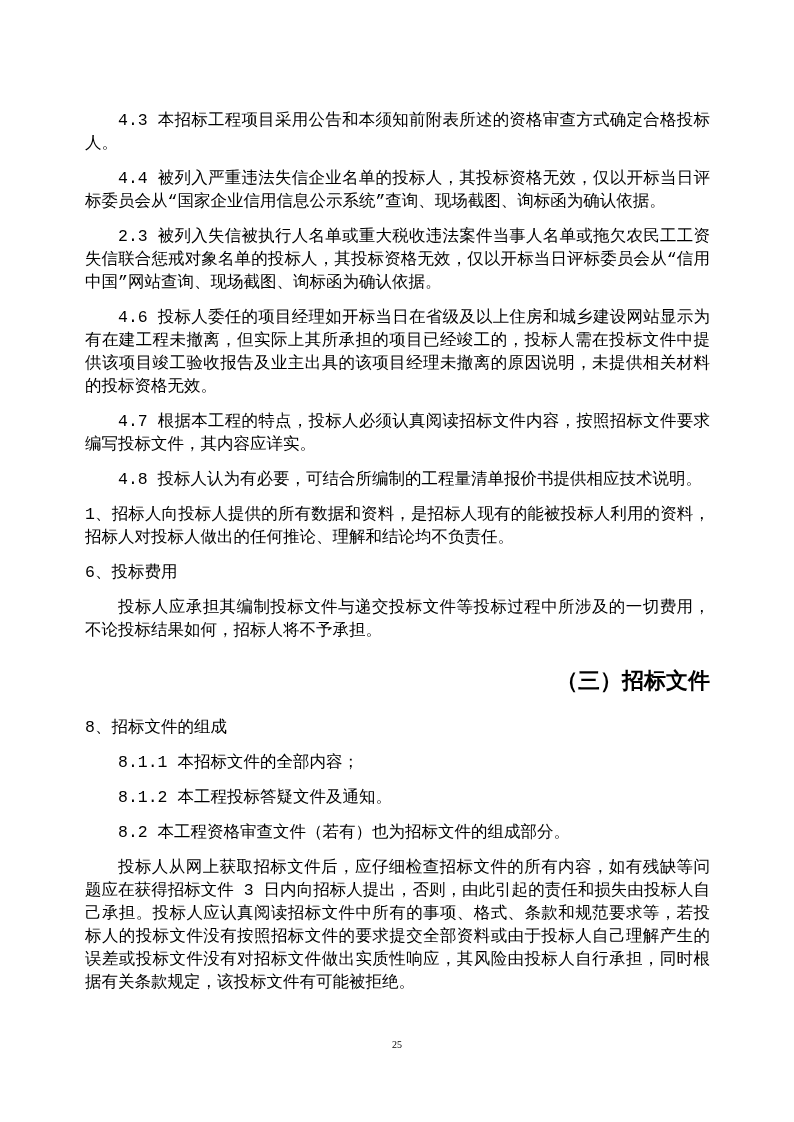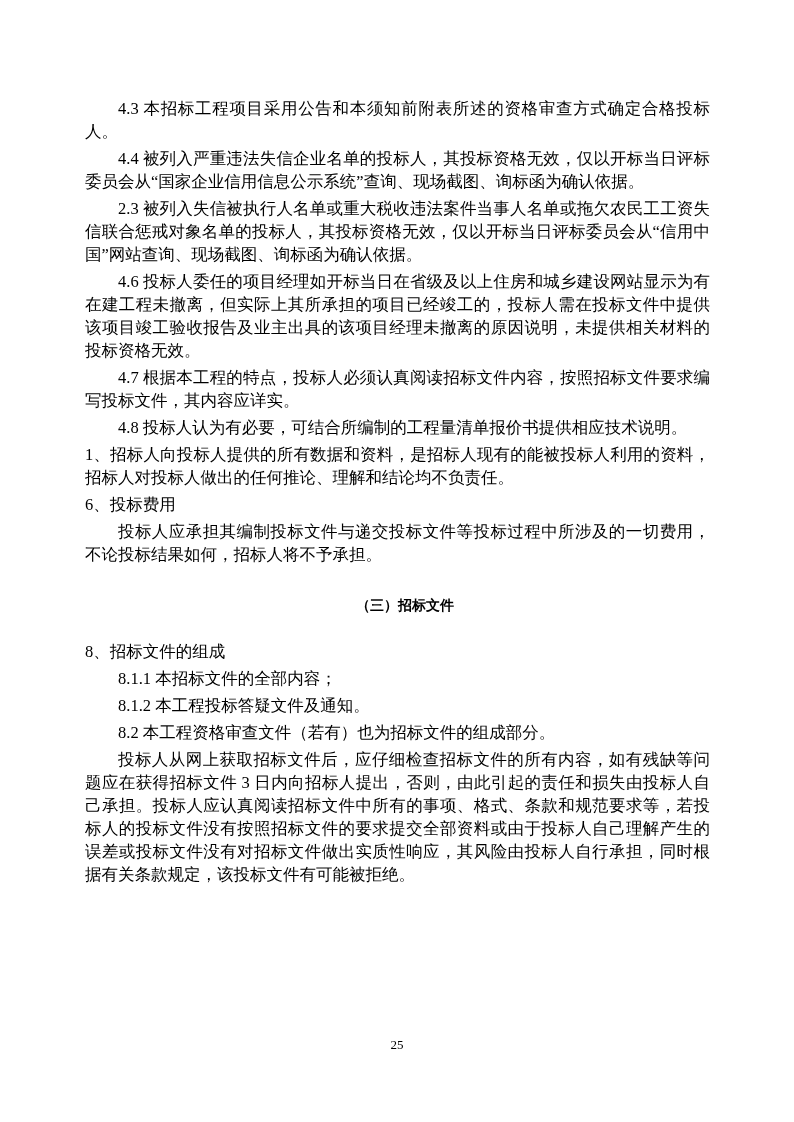--- a/index.html
+++ b/index.html
@@ -14,45 +14,46 @@
     box-sizing: border-box;
     padding: 97px 84px 0 85px;
     background: #ffffff;
     color: #000000;
     font-family: "Liberation Serif", "DejaVu Serif", serif;
     font-size: 16.5px;
     line-height: 23px;
     overflow: hidden;
   }
   .para {
-    margin: 0 0 4px 0;
+    margin: 12px 0 4px 0;
     text-align: justify;
     word-break: break-all;
+    font-family: Liberation Mono, monospace;
   }
   .indent {
     text-indent: 2em;
   }
   .flush {
     text-indent: 0;
   }
   .heading {
     font-family: "Liberation Sans", "DejaVu Sans", sans-serif;
-    font-size: 14px;
+    font-size: 22px;
     line-height: 30px;
     font-weight: bold;
     margin: 24px 0 20px 15px;
-    text-align: center;
+    text-align: right;
   }
   .page-number {
     position: absolute;
     left: 0;
     right: 0;
     top: 1037px;
     text-align: center;
-    font-size: 13px;
+    font-size: 10px;
     line-height: 16px;
   }
 </style>
 </head>
 <body>
 
 <div class="page">
 
   <p class="para indent">4.3 本招标工程项目采用公告和本须知前附表所述的资格审查方式确定合格投标人。</p>
   <p class="para indent">4.4 被列入严重违法失信企业名单的投标人，其投标资格无效，仅以开标当日评标委员会从“国家企业信用信息公示系统”查询、现场截图、询标函为确认依据。</p>

